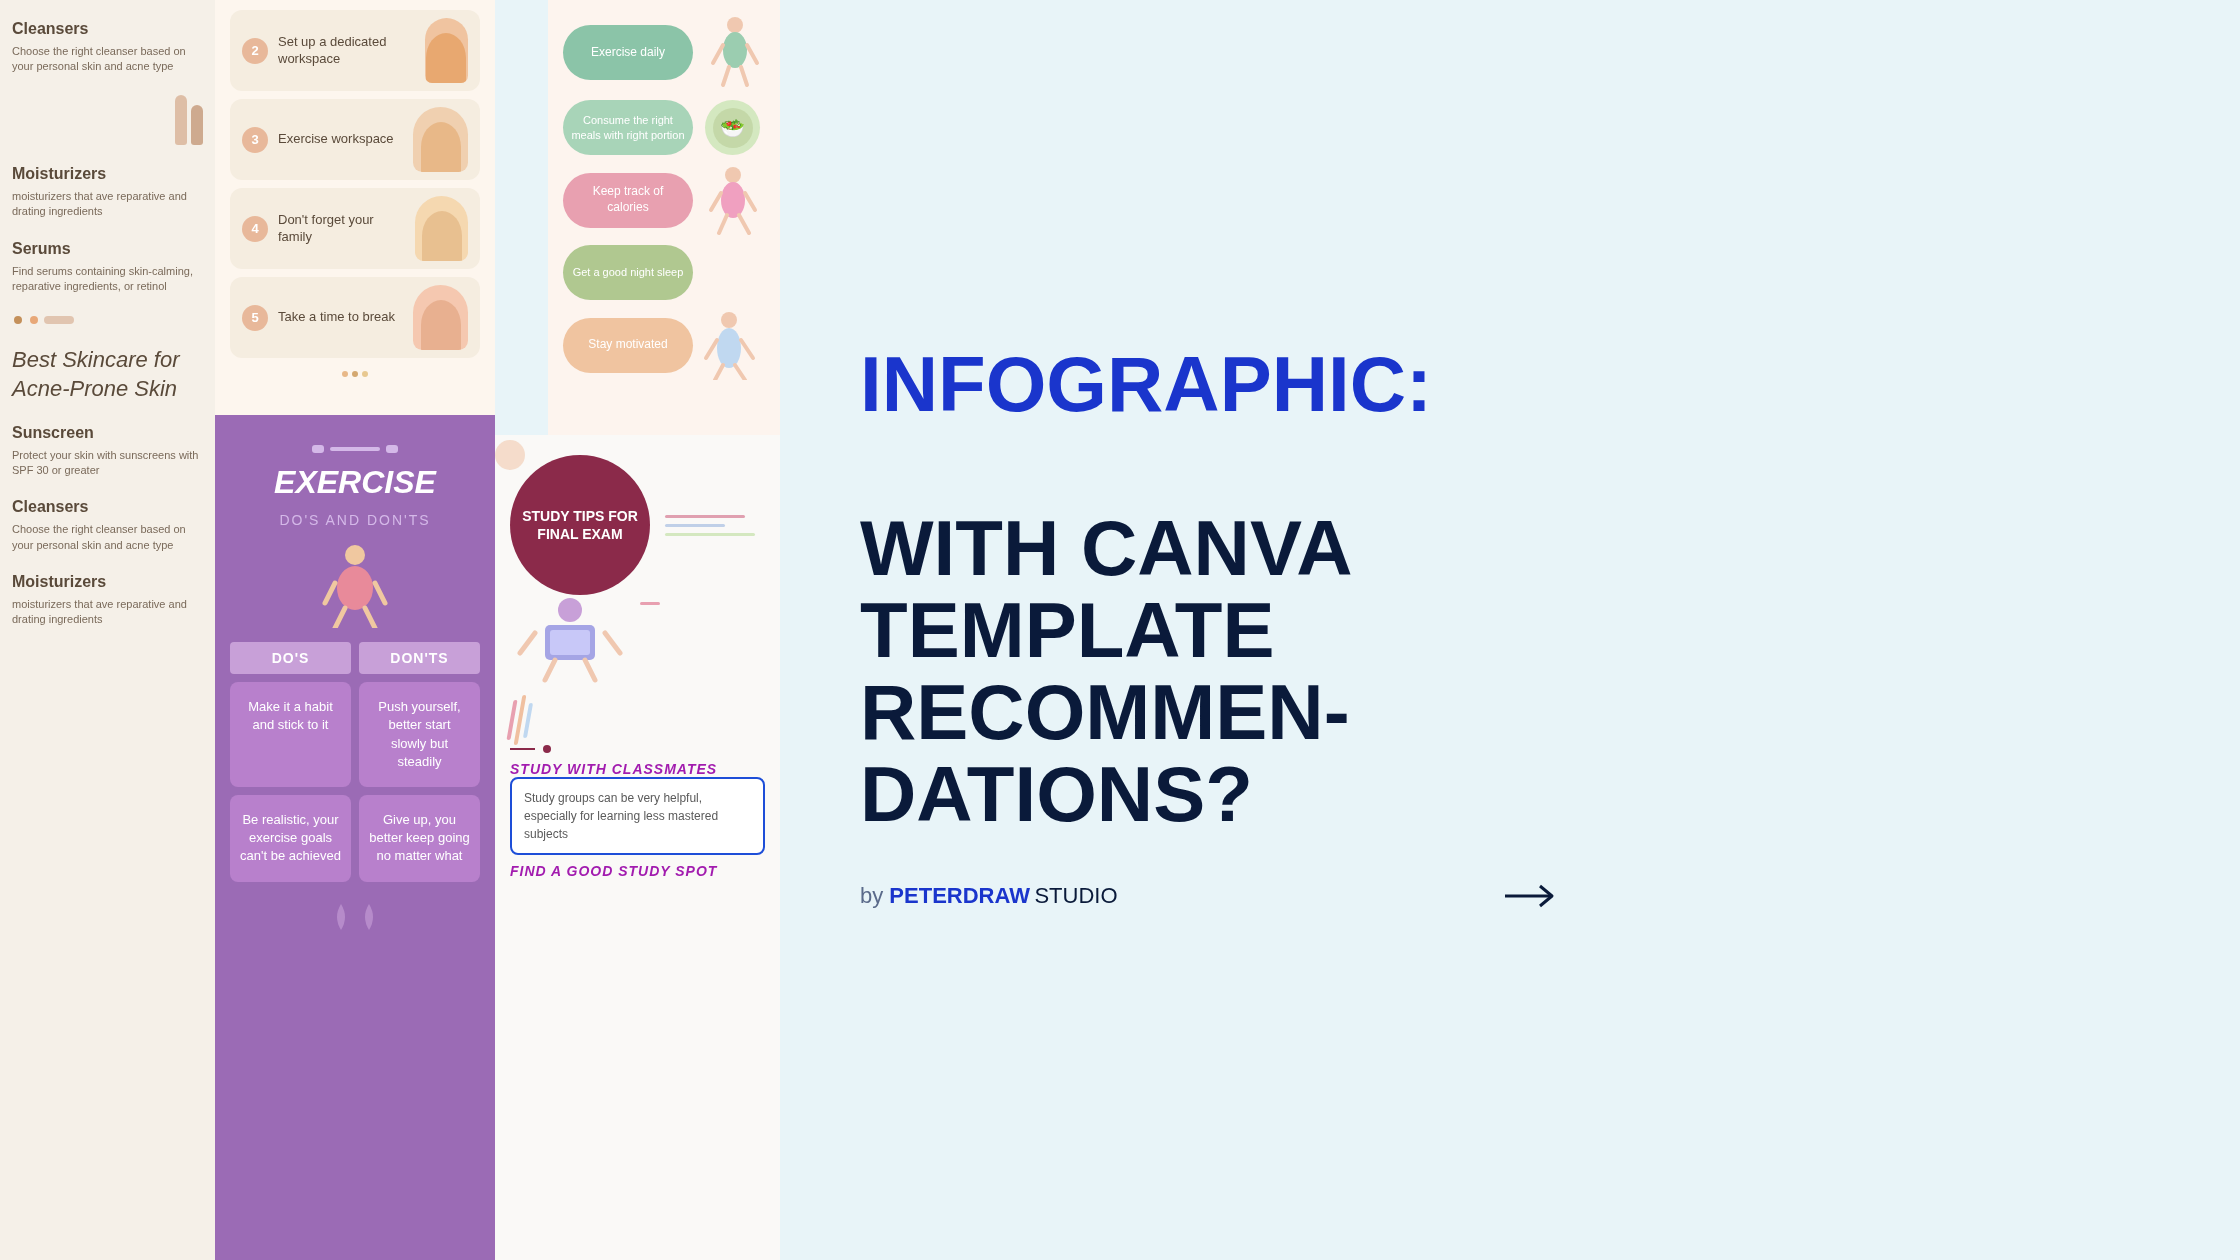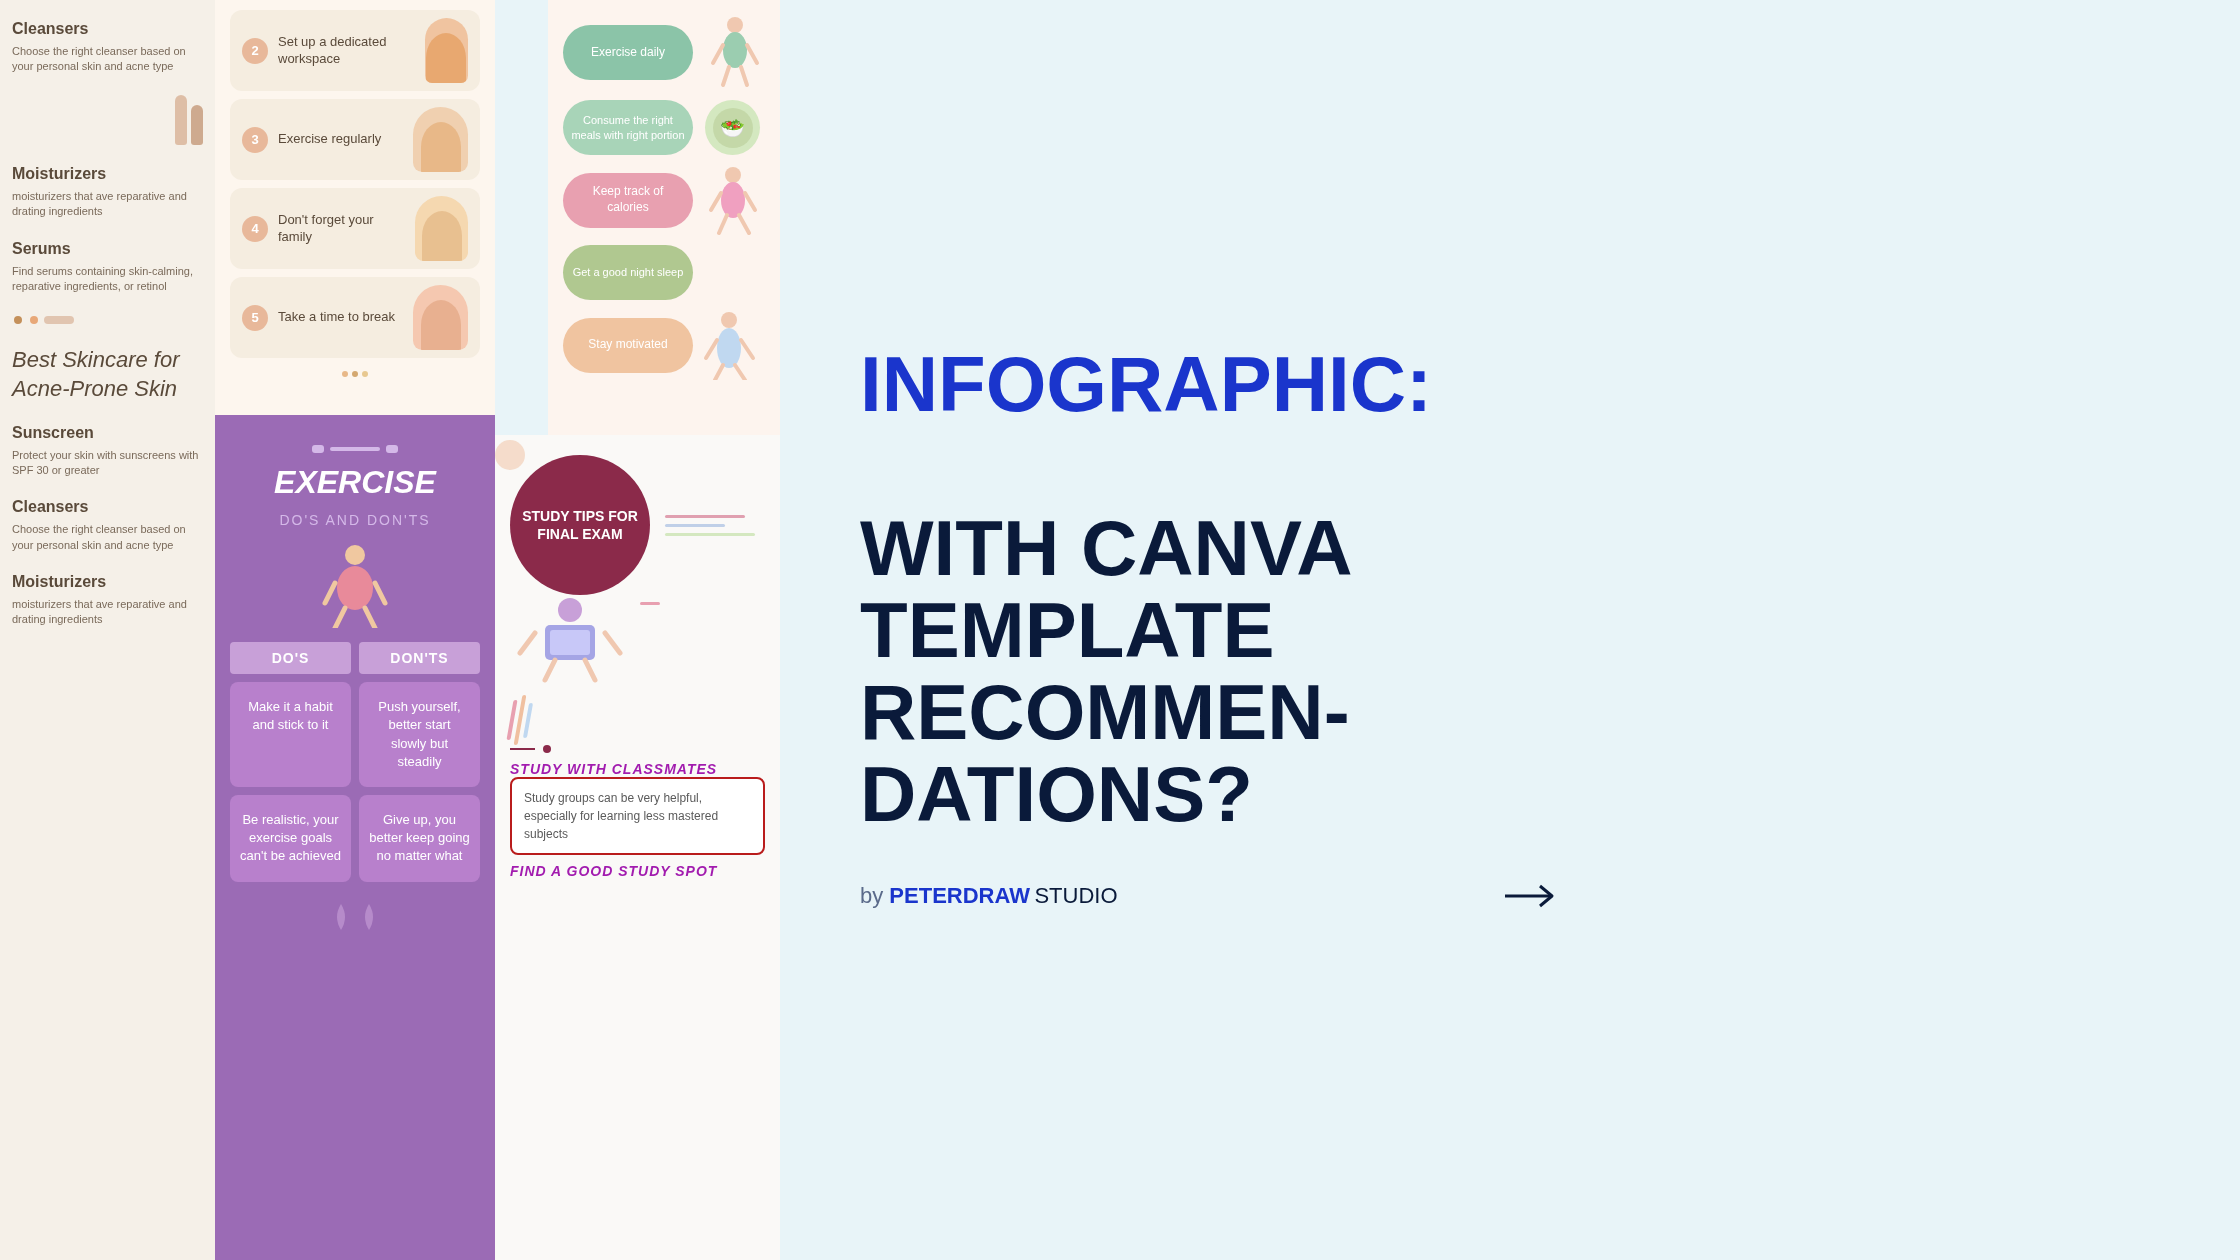--- a/index.html
+++ b/index.html
@@ -272,21 +272,21 @@
       font-style: italic;
     }
 
     .study-desc {
       font-size: 12px;
       color: #5a5a5a;
       line-height: 1.5;
     }
 
     .study-box {
-      border: 2px solid #b91c1c;
+      border: 2px solid #1d4ed8;
       border-radius: 8px;
       padding: 10px 12px;
       background: white;
     }
 
     
     .right-panel {
       flex: 1;
       background: #e8f4f8;
       display: flex;
@@ -380,21 +380,21 @@
       <div class="step-item">
         <div class="step-number">2</div>
         <div class="step-text">Set up a dedicated workspace</div>
         <div style="width:55px;height:65px;background:#f0c4a0;border-radius:30px 30px 10px 10px;margin-left:auto;overflow:hidden;display:flex;align-items:flex-end;justify-content:center">
           <div style="width:40px;height:50px;background:#e8a870;border-radius:50% 50% 0 0"></div>
         </div>
       </div>
 
       <div class="step-item">
         <div class="step-number">3</div>
-        <div class="step-text">Exercise regularly</div>
+        <div class="step-text">Exercise workspace</div>
         <div style="width:55px;height:65px;background:#f0d0b0;border-radius:30px 30px 10px 10px;margin-left:auto;overflow:hidden;display:flex;align-items:flex-end;justify-content:center">
           <div style="width:40px;height:50px;background:#e8b888;border-radius:50% 50% 0 0"></div>
         </div>
       </div>
 
       <div class="step-item">
         <div class="step-number">4</div>
         <div class="step-text">Don't forget your family</div>
         <div style="width:55px;height:65px;background:#f5d8b0;border-radius:30px 30px 10px 10px;margin-left:auto;overflow:hidden;display:flex;align-items:flex-end;justify-content:center">
           <div style="width:40px;height:50px;background:#e8c090;border-radius:50% 50% 0 0"></div>

